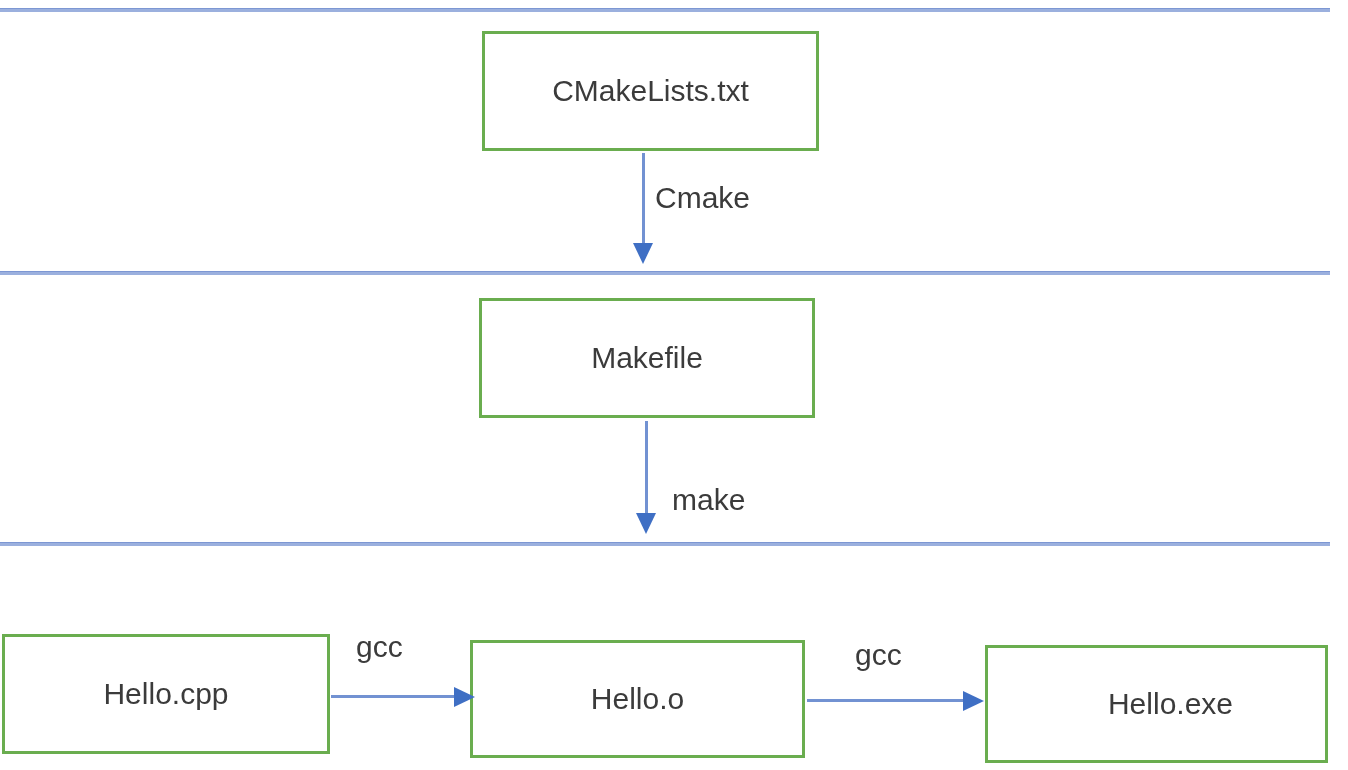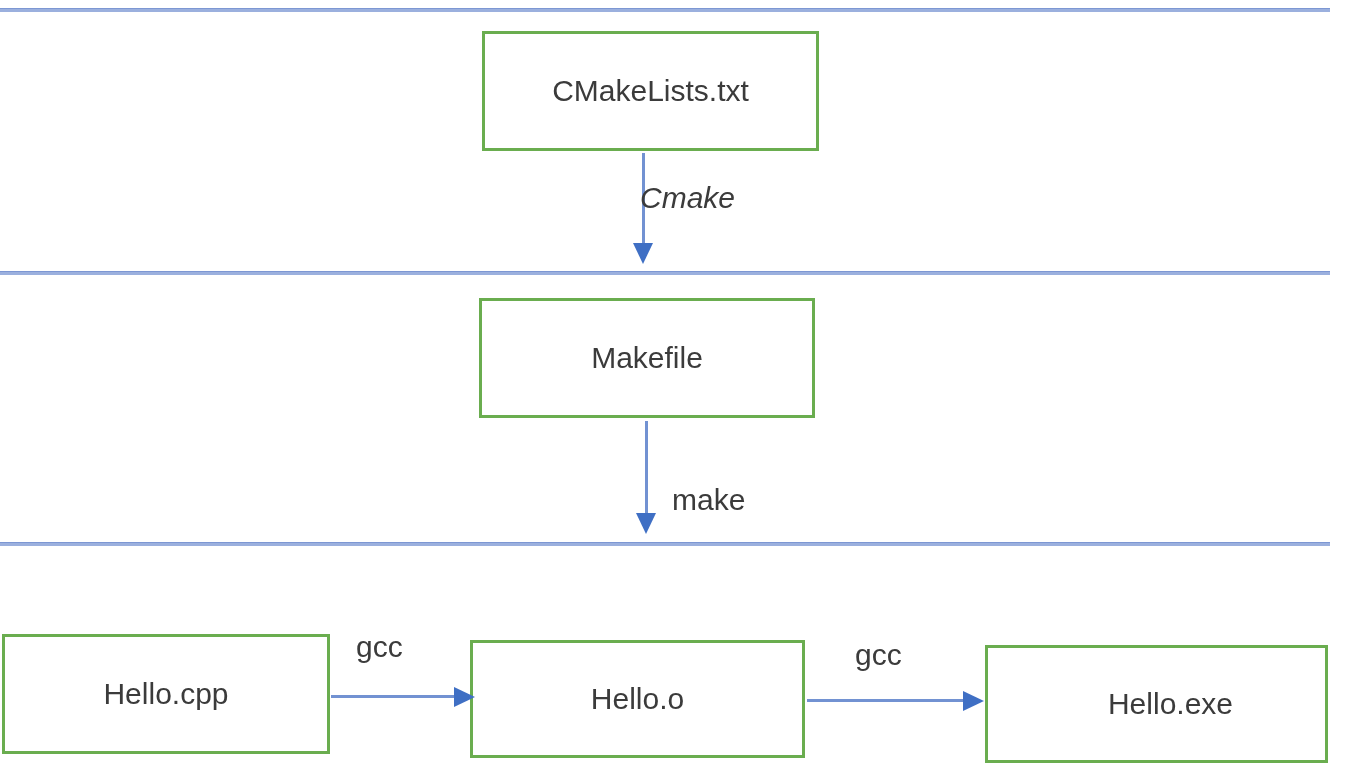--- a/index.html
+++ b/index.html
@@ -48,21 +48,21 @@
   .node-makefile{left:479px;top:298px;width:336px;height:120px;align-items:center;}
   .node-hello-cpp{left:2px;top:634px;width:328px;height:120px;}
   .node-hello-o{left:470px;top:640px;width:335px;height:118px;}
   .node-hello-exe{left:985px;top:645px;width:343px;height:118px;padding-left:28px;}
   .edge-label{
     position:absolute;
     font-size:30px;
     color:var(--text);
     white-space:nowrap;
   }
-  .label-cmake{left:640px;top:181px;font-style:italic;}
+  .label-cmake{left:655px;top:181px;}
   .label-make{left:672px;top:451px;margin-top:32px;}
   .label-gcc1{left:356px;top:630px;}
   .label-gcc2{left:855px;top:638px;}
   .stem-v{
     position:absolute;
     width:3px;
     background:var(--arrow-stem);
   }
   .stem-h{
     position:absolute;

